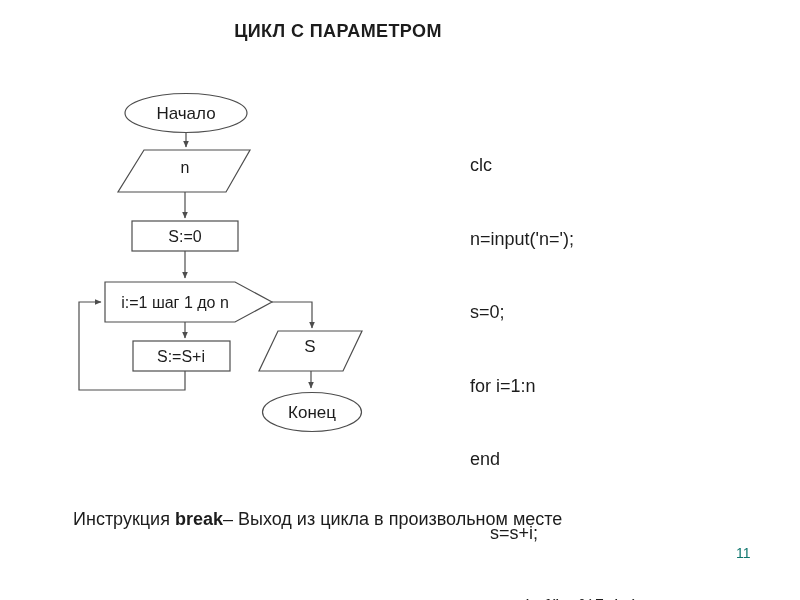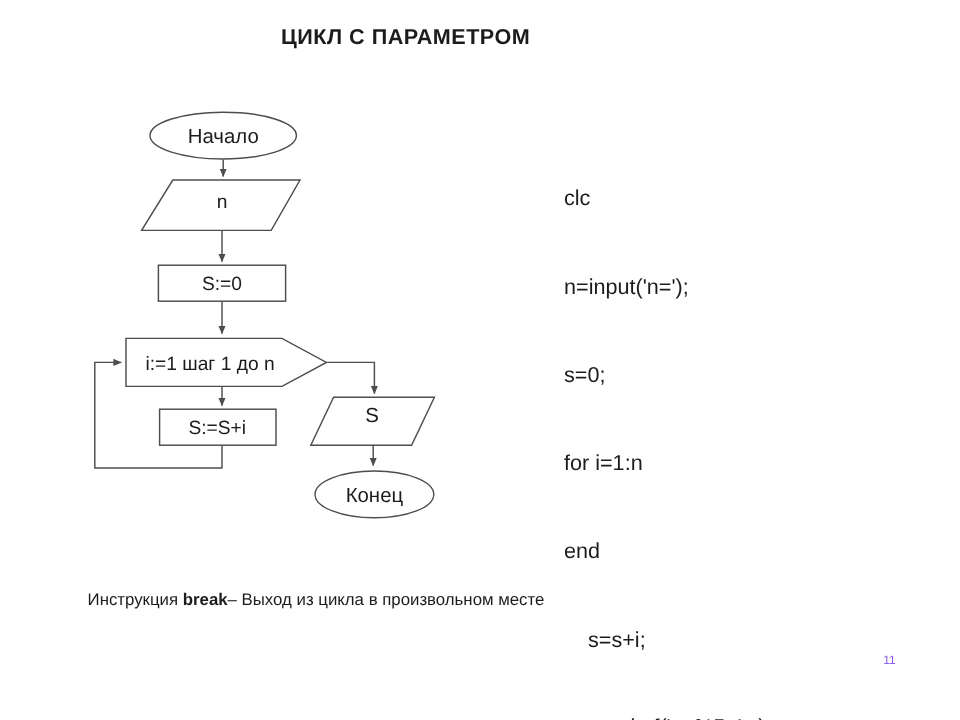--- a/index.html
+++ b/index.html
@@ -34,27 +34,27 @@
     font-size:16px;fill:var(--text);stroke:none;
     text-anchor:middle;
   }
   .label-lg{font-size:17px;}
   .code{
     position:absolute;left:470px;top:104px;
     font-size:18px;line-height:24.5px;
     white-space:pre;color:var(--text);
   }
   .footnote{
-    position:absolute;left:73px;top:491px;
-    font-size:14px;color:var(--text);white-space:pre;
+    position:absolute;left:73px;top:509px;
+    font-size:18px;color:var(--text);white-space:pre;
   }
   .footnote b{font-weight:bold;}
   .page-number{
     position:absolute;left:736px;top:545px;
-    font-size:10px;color:#8b5cf6;
+    font-size:14px;color:#0f766e;
   }
 </style>
 </head>
 <body>
 
 <div class="page">
 
   <div class="title">ЦИКЛ С ПАРАМЕТРОМ</div>
 
   <svg class="flowchart" viewBox="50 85 330 360" xmlns="http://www.w3.org/2000/svg">

